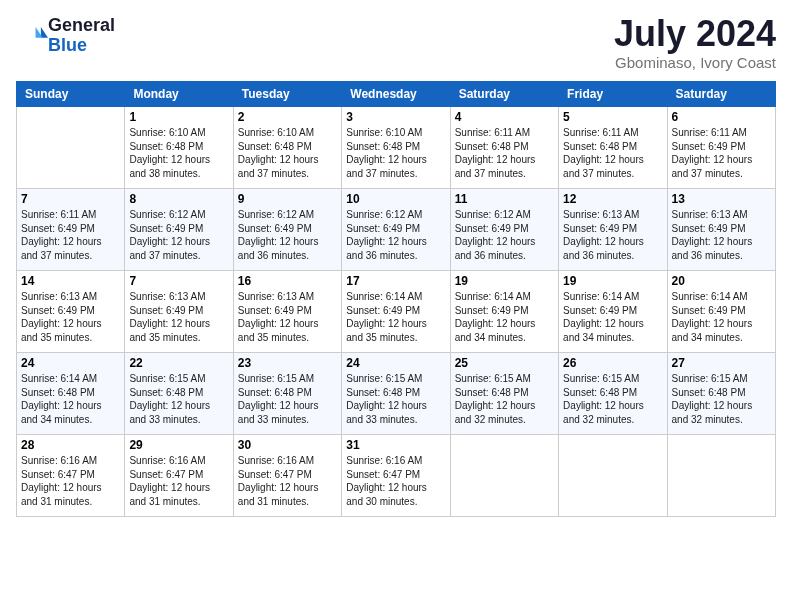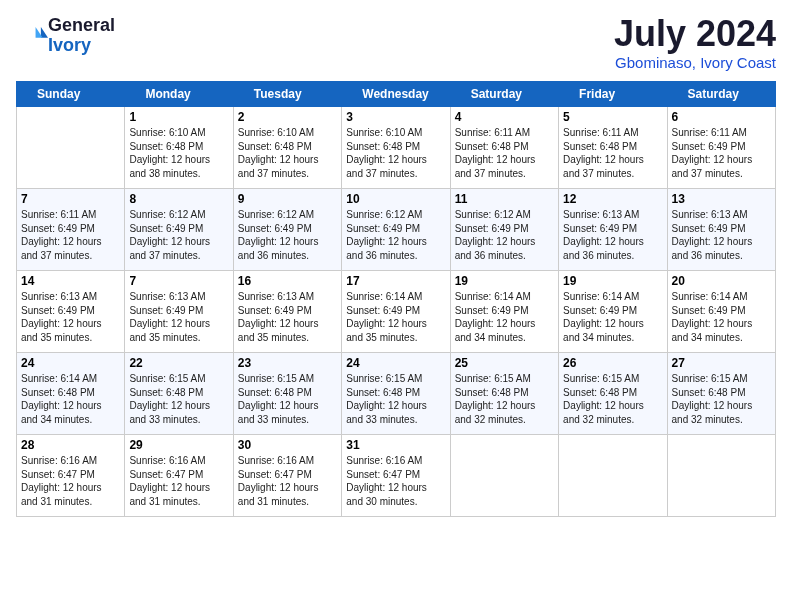--- a/index.html
+++ b/index.html
@@ -41,32 +41,32 @@
       text-align: right;
     }
     .month-title {
       font-size: 36px;
       font-weight: bold;
       color: #1a1a2e;
       line-height: 1;
     }
     .location {
       font-size: 15px;
-      color: #1d4ed8;
+      color: #737373;
       margin-top: 2px;
     }
     .calendar {
       width: 100%;
       border-collapse: collapse;
       font-size: 10.5px;
     }
     .calendar th {
       background: #1565c0;
       color: #fff;
-      padding: 5px 20px;
+      padding: 5px 8px;
       text-align: left;
       font-size: 12px;
       font-weight: bold;
       border: 1px solid #1565c0;
     }
     .calendar td {
       border: 1px solid #ccc;
       vertical-align: top;
       padding: 3px 4px;
       width: calc(100% / 7);
@@ -95,21 +95,21 @@
 
 <div class="page">
   <div class="header">
     <div class="logo">
       <svg class="logo-icon" viewBox="0 0 36 36">
         <polygon points="28,8 36,20 28,20" fill="#1565c0"></polygon>
         <polygon points="22,8 30,20 22,20" fill="#42a5f5"></polygon>
       </svg>
       <div class="logo-text">
         <span class="logo-general">General</span><br>
-        <span class="logo-blue">Ivory</span>
+        <span class="logo-blue">Blue</span>
       </div>
     </div>
     <div class="title-block">
       <div class="month-title">July 2024</div>
       <div class="location">Gbominaso, Ivory Coast</div>
     </div>
   </div>
 
   <table class="calendar">
     <thead>

